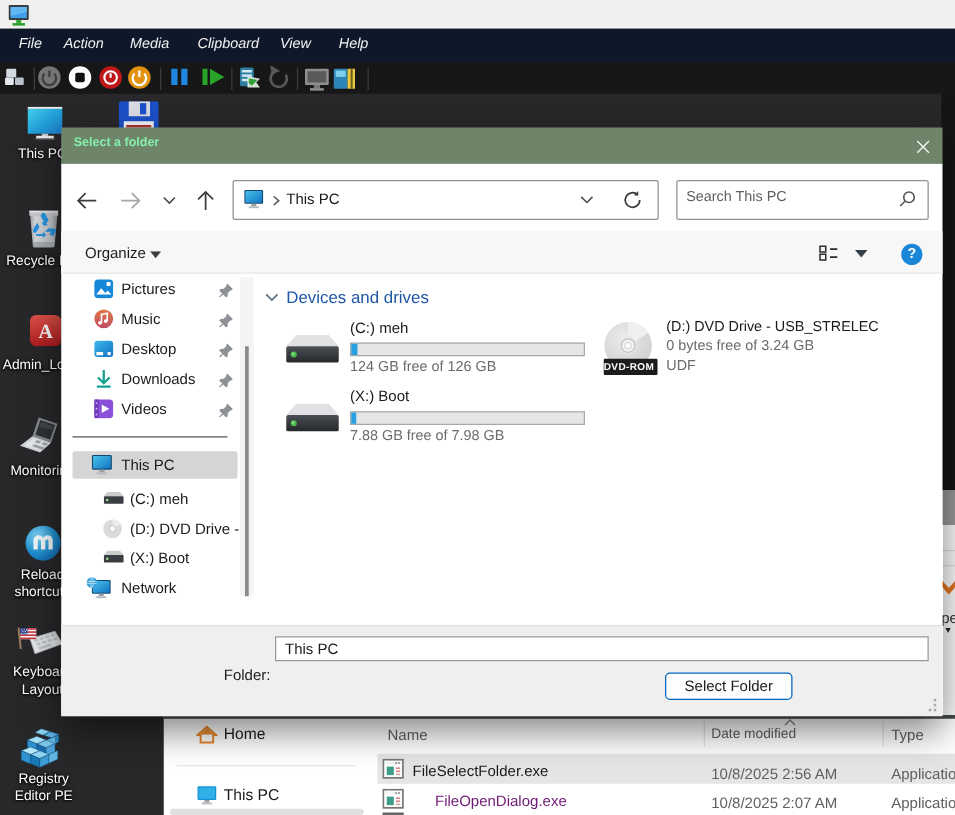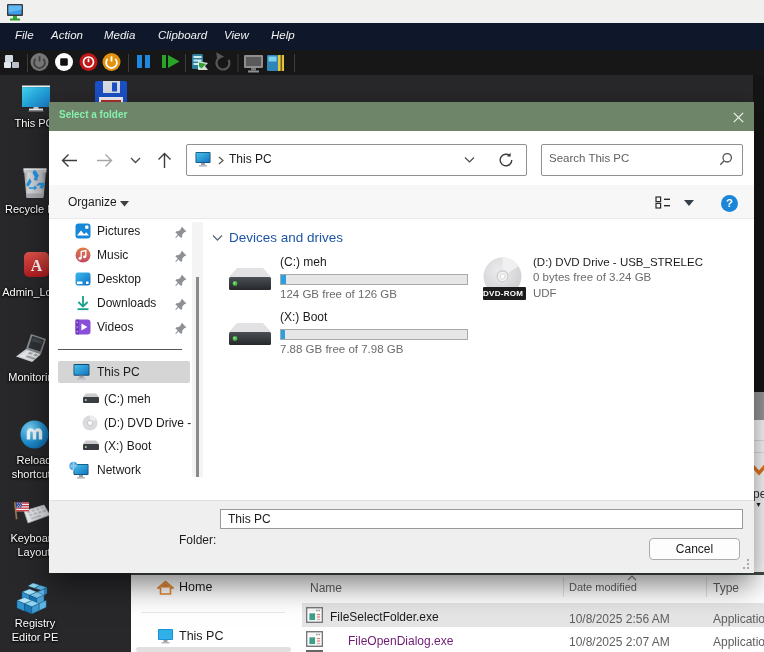--- a/index.html
+++ b/index.html
@@ -526,21 +526,21 @@
     </svg>
     <div class="abs" style="left:434px;top:185px;width:43px;height:13px;background:#1c1c1c;border-radius:1px;color:#fff;font-size:8px;font-weight:bold;text-align:left;line-height:13px;letter-spacing:.3px;">DVD-ROM</div>
     <div class="abs" style="left:484px;top:153.5px;font-size:11.5px;color:#1b1b1b;">(D:) DVD Drive - USB_STRELEC</div>
     <div class="abs" style="left:484px;top:169px;font-size:11.5px;color:#6b6b6b;">0 bytes free of 3.24 GB</div>
     <div class="abs" style="left:484px;top:185px;font-size:11.5px;color:#6b6b6b;">UDF</div>
   </div>
 
   <div class="abs" style="left:0;top:398px;width:705px;height:72px;background:#efefef;border-top:1px solid #e0e0e0;"></div>
   <div class="abs" style="left:130px;top:411px;font-size:12px;color:#1b1b1b;margin-top:20px;">Folder:</div>
   <div class="abs" style="left:171px;top:407px;width:514px;height:16px;border:1px solid #999;background:#fff;font-size:12px;color:#1b1b1b;padding:2px 0 0 7px;">This PC</div>
-  <div class="abs" style="left:600px;top:436px;width:89px;height:20px;border:1px solid #ababab;border-radius:4px;background:#fdfdfd;font-size:12px;color:#1b1b1b;text-align:center;line-height:20px;">Cancel</div>
+  <div class="abs" style="left:483px;top:436px;width:100px;height:20px;border:1px solid #0067c0;border-radius:4px;background:#fdfdfd;font-size:12px;color:#1b1b1b;text-align:center;line-height:20px;">Select Folder</div>
   <svg class="abs" style="left:690px;top:456px" width="12" height="12" viewBox="0 0 12 12">
     <g fill="#a9a9a9">
       <rect x="8" y="1" width="2" height="2"></rect>
         <rect x="8" y="5" width="2" height="2"></rect>
         <rect x="8" y="9" width="2" height="2"></rect>
       <rect x="4" y="5" width="2" height="2" opacity="0"></rect>
         <rect x="4" y="9" width="2" height="2"></rect>
       <rect x="0" y="9" width="2" height="2" opacity="0"></rect>
     </g>
   </svg>

